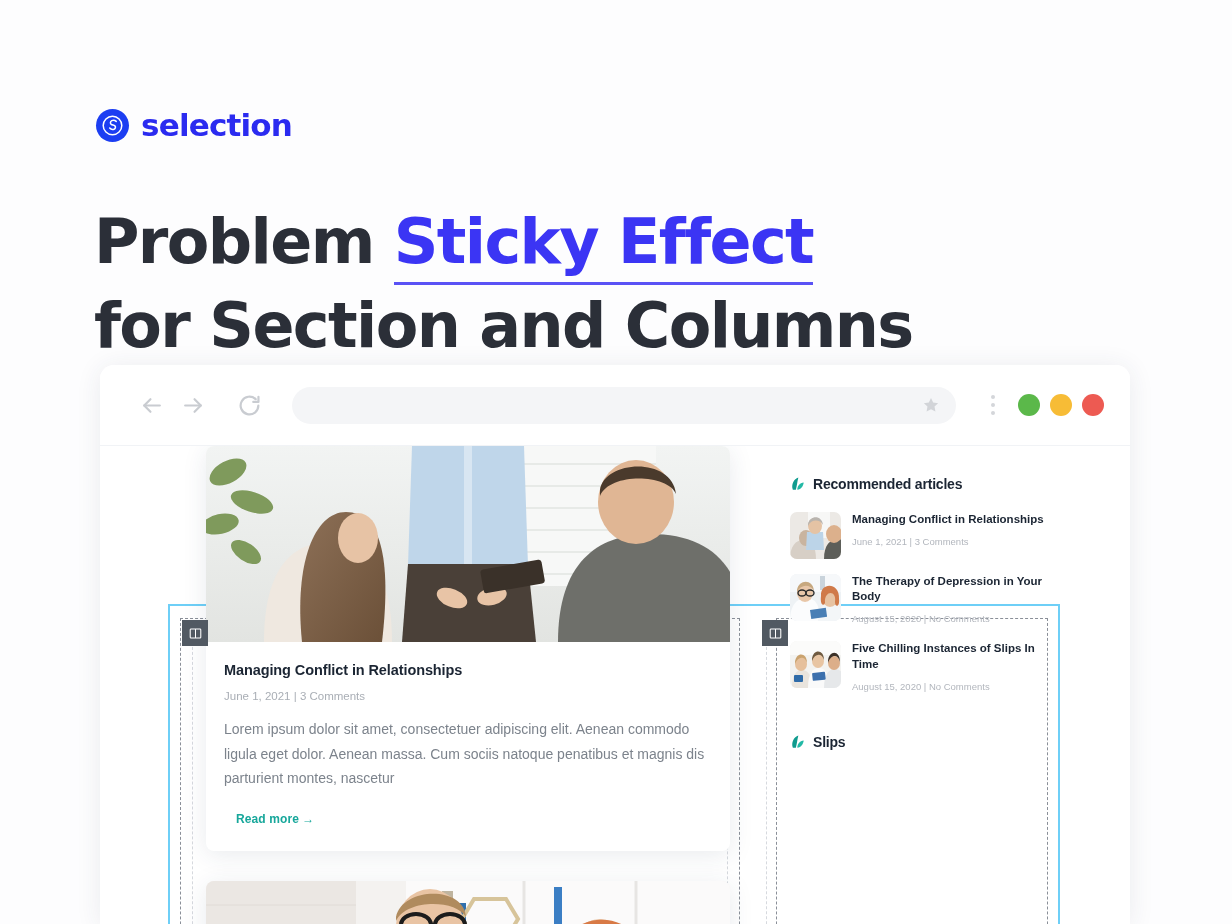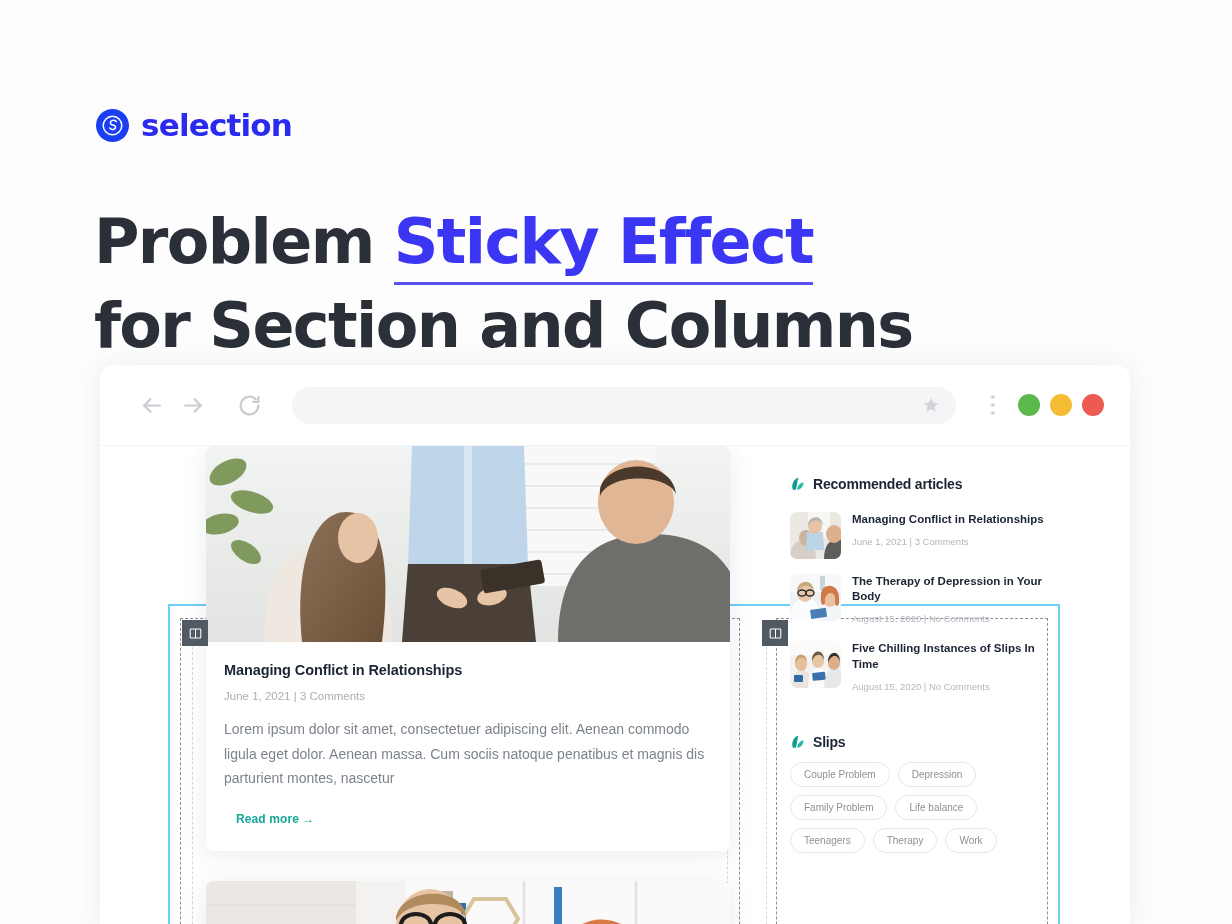--- a/index.html
+++ b/index.html
@@ -454,26 +454,17 @@
         <div class="side-head" style="margin-top:40px; margin-bottom:6px;">
           <span class="leaf-icon">
             <svg width="16" height="16" viewBox="0 0 18 18" aria-hidden="true">
               <path d="M3.2 15.6 C1 10 4.4 3.2 9.4 1.8 C8.2 6.4 7.8 11 6.6 15.6 Z" fill="#0f9b8e"></path>
               <path d="M8.2 15.6 C8 11.4 11 7.8 15.4 7.4 C15 11.2 12.6 15 8.2 15.6 Z" fill="#23b9a6"></path>
             </svg>
           </span>
           <span class="side-head-text">Slips</span>
         </div>
 
-        <div class="tags-wrap">
-          <span class="tag">Couple Problem</span>
-          <span class="tag">Depression</span>
-          <span class="tag">Family Problem</span>
-          <span class="tag">Life balance</span>
-          <span class="tag">Teenagers</span>
-          <span class="tag">Therapy</span>
-          <span class="tag">Work</span>
-        </div>
 
       </div>
     </div>
   </div>
 </div>
 
 </body></html>

